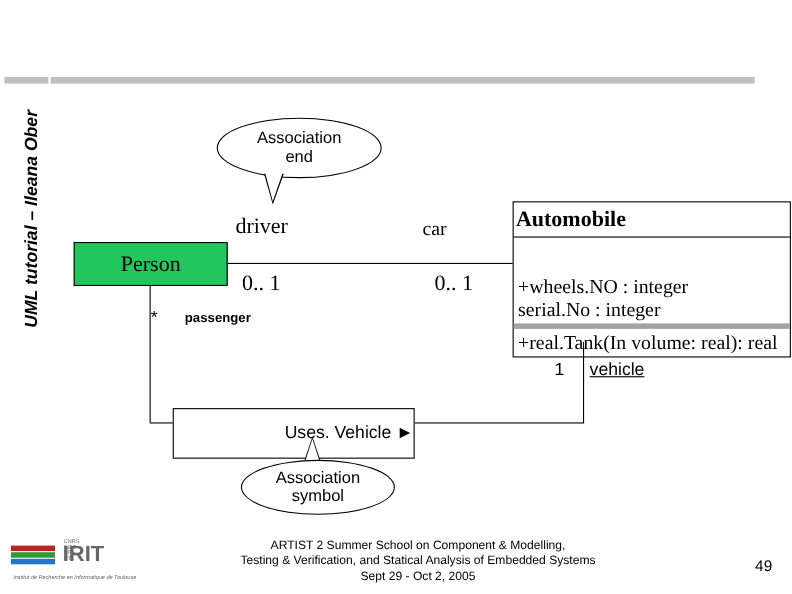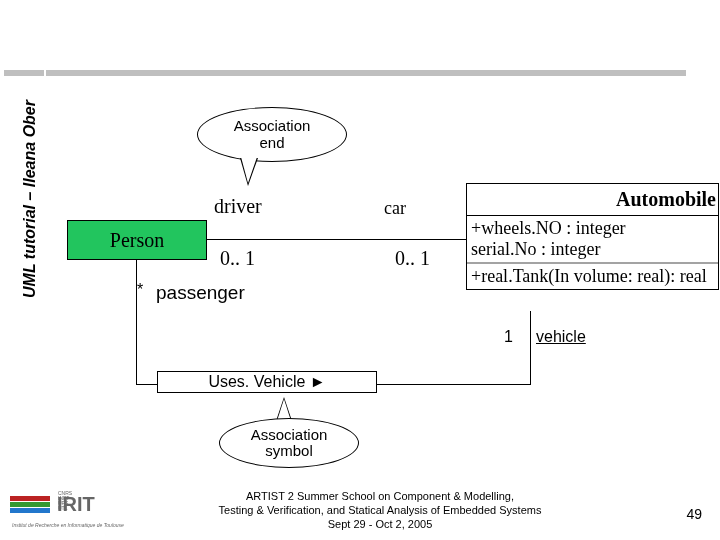--- a/index.html
+++ b/index.html
@@ -27,40 +27,40 @@
   .tail-top-inner { left: 241px; top: 157px; border-left: 7px solid transparent; border-right: 9px solid transparent; border-top: 26px solid #fff; }
   
   .tail-bot { left: 276px; top: 397px; border-left: 8px solid transparent; border-right: 8px solid transparent; border-bottom: 24px solid #000; }
   .tail-bot-inner { left: 277px; top: 399px; border-left: 7px solid transparent; border-right: 7px solid transparent; border-bottom: 22px solid #fff; }
 
   
   .person-box { position: absolute; left: 67px; top: 220px; width: 140px; height: 40px; border: 1px solid #000; background: #22c55e; display: flex; align-items: center; justify-content: center; font-weight: normal; font-size: 20px; }
 
   
   .auto-box { position: absolute; left: 466px; top: 183px; width: 253px; border: 1px solid #000; background: #fff; font-size: 18px; }
-  .auto-title { text-align: right; font-weight: bold; border-bottom: 1px solid #000; padding: 4px 2px; font-size: 20px; }
-  .auto-attrs { border-bottom: 2px solid #a3a3a3; }
+  .auto-title { text-align: left; font-weight: bold; border-bottom: 1px solid #000; padding: 4px 2px; font-size: 20px; }
+  .auto-attrs { border-bottom: 5px solid #a3a3a3; margin-top: 32px; }
   .auto-attrs, .auto-ops { padding: 2px 4px; }
 
   
   .line-top { position: absolute; left: 207px; top: 239px; width: 259px; height: 0; border-top: 1px solid #000; }
 
   
   .lbl { position: absolute; font-size: 20px; }
   .driver { left: 214px; top: 195px; }
   .car { left: 384px; top: 198px; font-family: Liberation Serif, serif; font-size: 18px; }
   .m-driver { left: 220px; top: 247px; }
   .m-car { left: 395px; top: 247px; }
 
   
   .star { position: absolute; left: 137px; top: 281px; font-size: 16px; font-family: Arial, sans-serif; }
-  .passenger { position: absolute; left: 156px; top: 282px; font-size: 19px; font-family: Arial, sans-serif; }
+  .passenger { position: absolute; left: 168px; top: 282px; font-size: 12px; font-family: Arial, sans-serif; font-weight: bold; }
 
   
-  .uses-box { position: absolute; left: 157px; top: 371px; width: 220px; height: 22px; border: 1px solid #000; background: #fff; display: flex; align-items: center; justify-content: center; font-family: Arial, sans-serif; font-size: 16px; }
+  .uses-box { position: absolute; left: 157px; top: 371px; width: 220px; height: 46px; border: 1px solid #000; background: #fff; display: flex; align-items: center; justify-content: flex-end; font-family: Arial, sans-serif; font-size: 16px; }
 
   
   .v-person { position: absolute; left: 136px; top: 260px; width: 0; height: 124px; border-left: 1px solid #000; }
   .h-bottom { position: absolute; left: 136px; top: 384px; width: 22px; height: 0; border-top: 1px solid #000; }
   .h-bottom-r { position: absolute; left: 377px; top: 384px; width: 153px; height: 0; border-top: 1px solid #000; }
   .v-auto { position: absolute; left: 530px; top: 311px; width: 0; height: 74px; border-left: 1px solid #000; }
 
   .m-one { position: absolute; left: 504px; top: 328px; font-size: 16px; font-family: Arial, sans-serif; }
   .vehicle { position: absolute; left: 536px; top: 328px; font-size: 16px; font-family: Arial, sans-serif; text-decoration: underline; }
 

